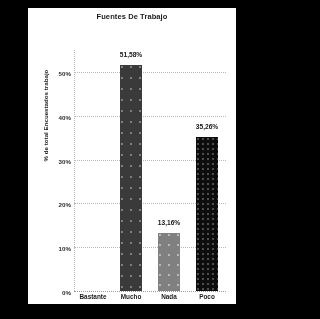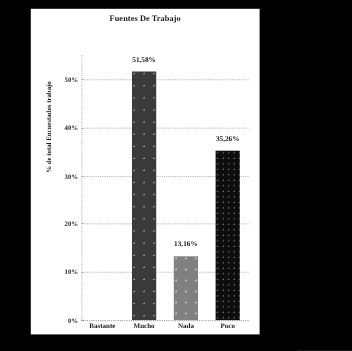--- a/index.html
+++ b/index.html
@@ -14,21 +14,20 @@
     font-family: "Liberation Sans", sans-serif;
   }
 
   #chart-frame {
     position: absolute;
     left: 0;
     top: 0;
     width: 270px;
     height: 319px;
     background: #000000;
-    font-family: Liberation Serif, serif;
   }
 
   
   #chart-card {
     position: absolute;
     left: 28px;
     top: 8px;
     width: 208px;
     height: 296px;
     background: #ffffff;

